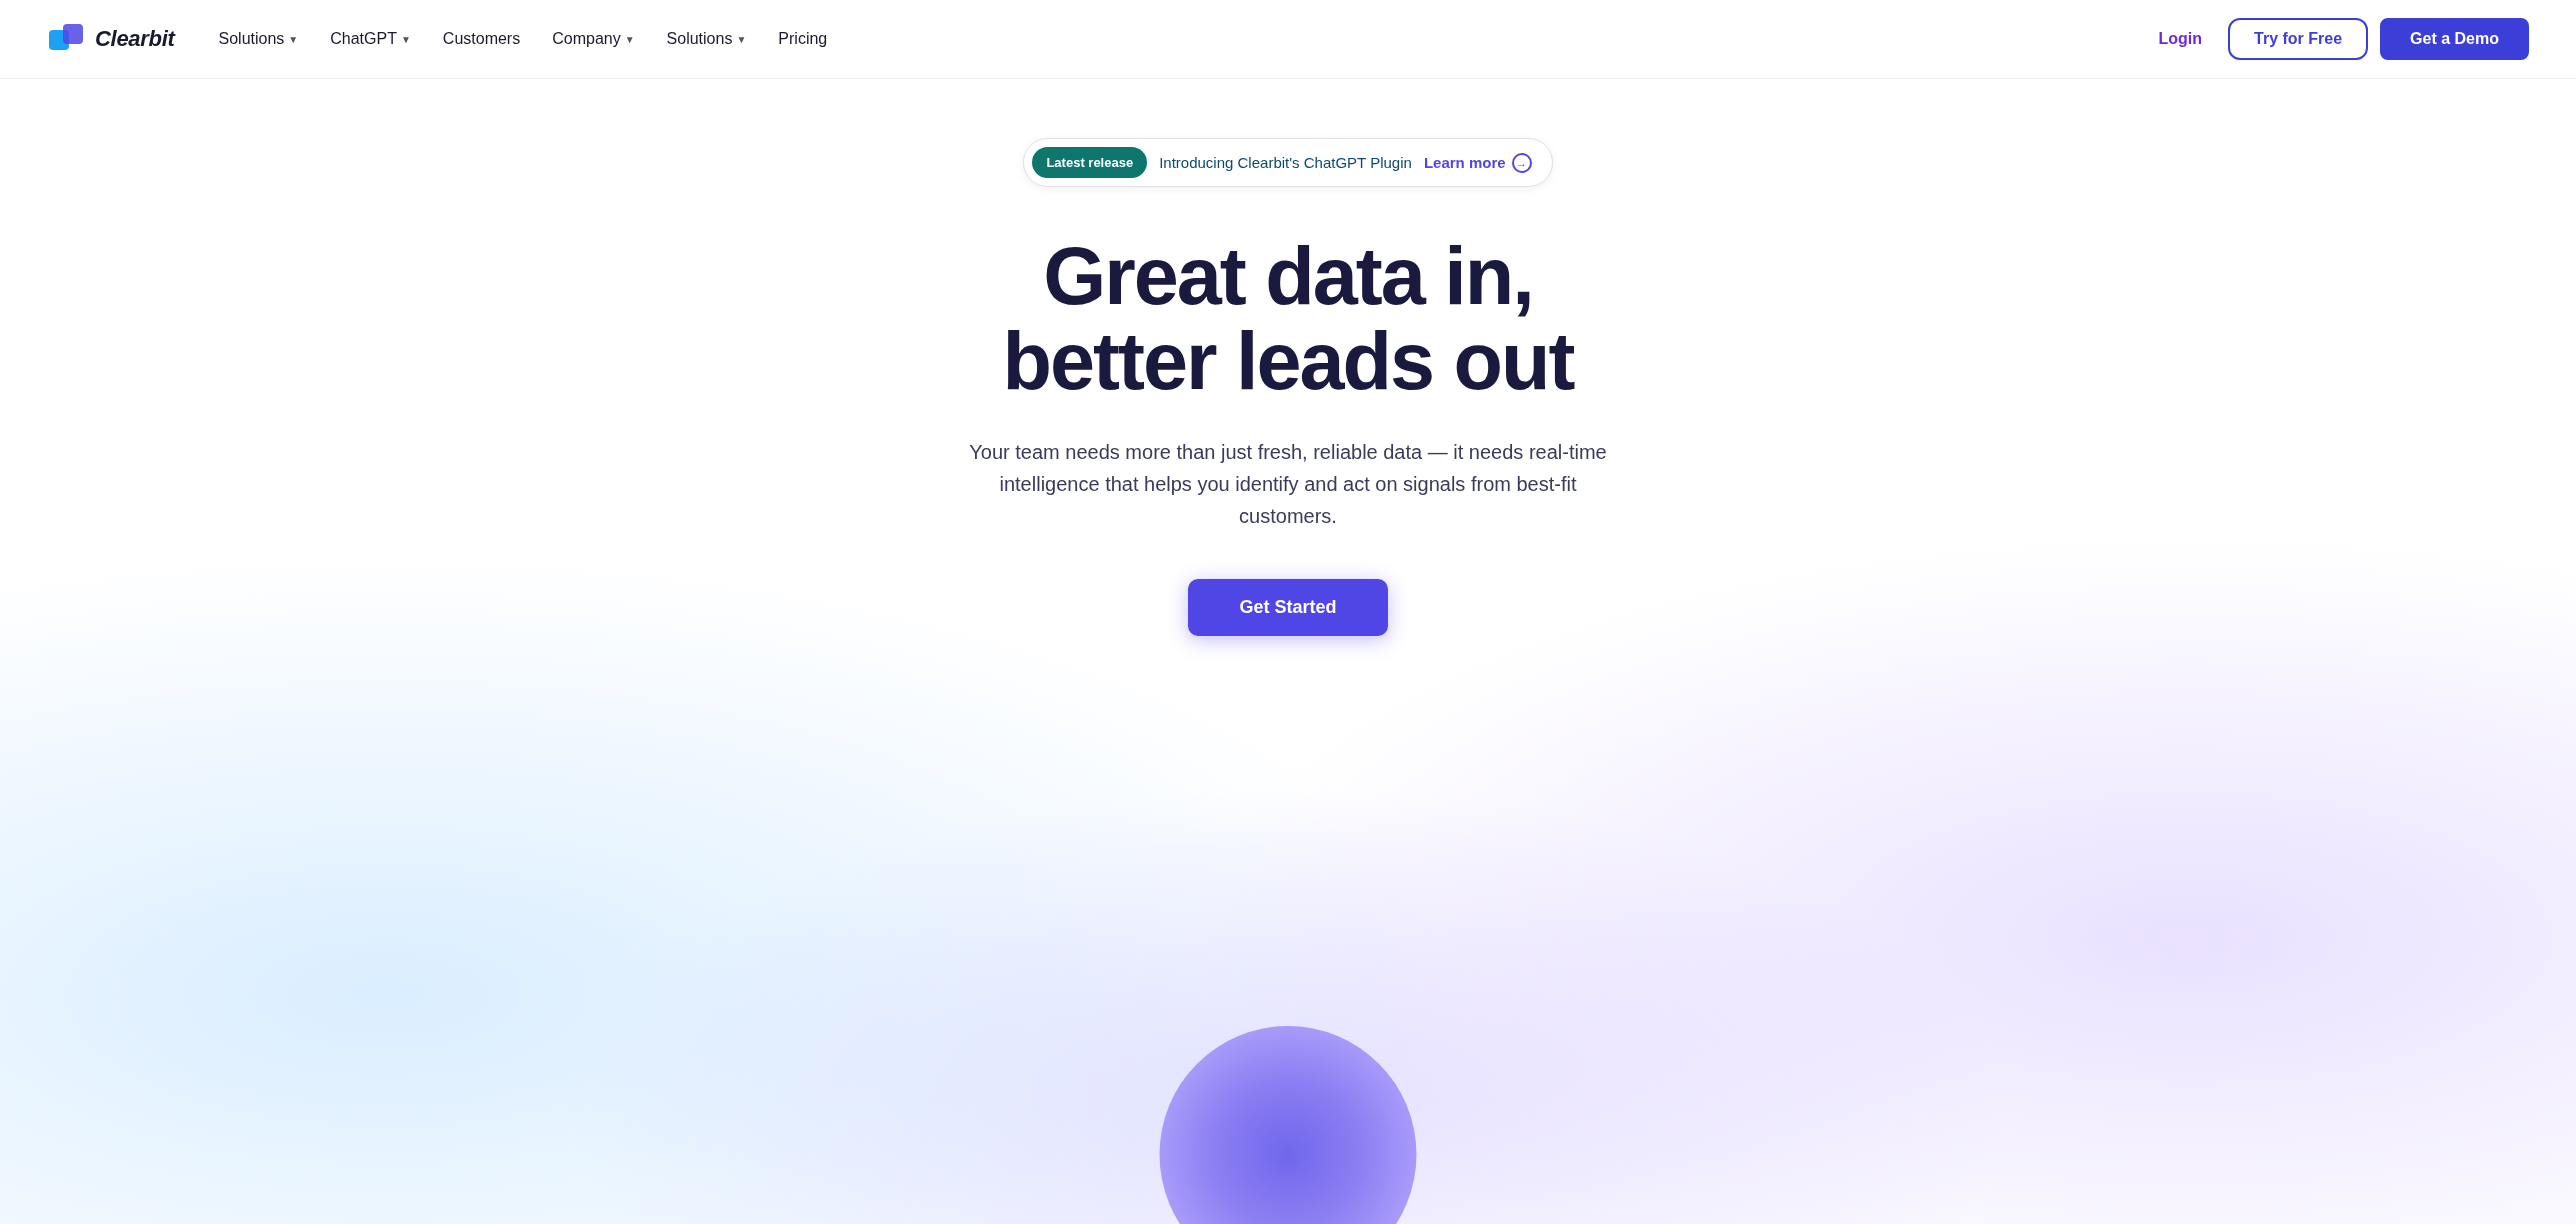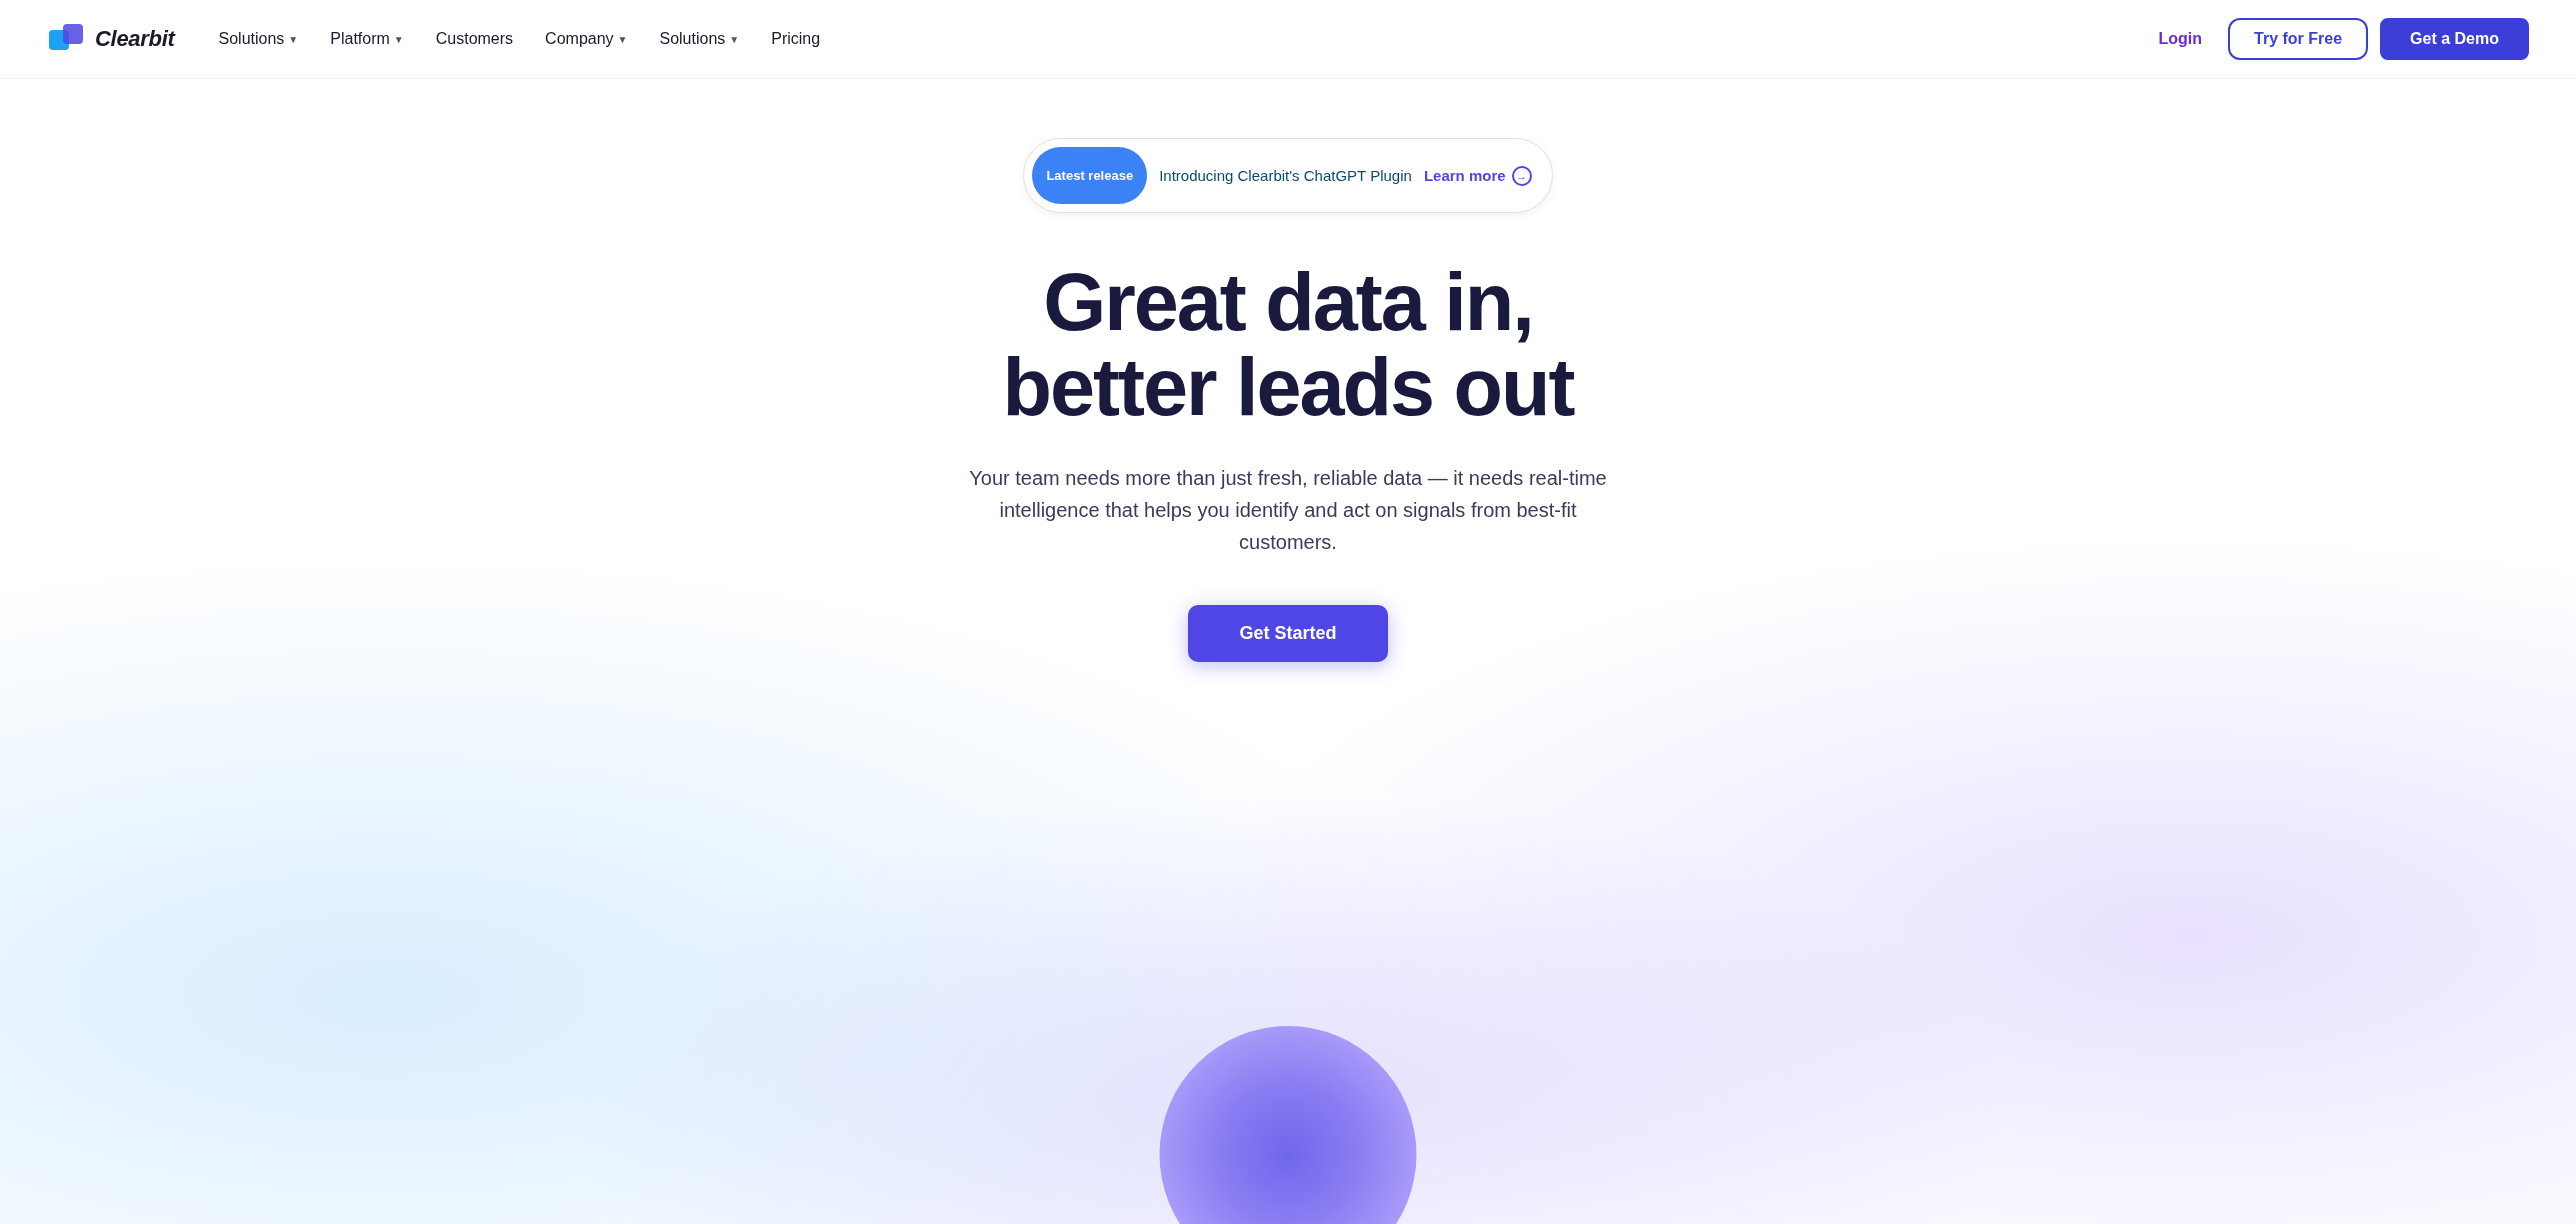--- a/index.html
+++ b/index.html
@@ -149,25 +149,25 @@
       gap: 12px;
       background: #ffffff;
       border: 1px solid #e0e0e0;
       border-radius: 49px;
       padding: 8px 20px 8px 8px;
       margin-bottom: 47px;
       box-shadow: 0 2px 8px rgba(0,0,0,0.06);
     }
 
     .badge-latest {
-      background: #3b82f6;
+      background: #0f766e;
       color: #ffffff;
       font-size: 13px;
       font-weight: 600;
-      padding: 21px 14px;
+      padding: 8px 14px;
       border-radius: 49px;
       white-space: nowrap;
     }
 
     .announcement-text {
       font-size: 15px;
       color: #0c4a6e;
       font-weight: 400;
     }
 
@@ -253,21 +253,21 @@
     </svg>
     <span class="logo-name">Clearbit</span>
   </a>
 
   <div class="nav-links">
     <a class="nav-item" href="#">
       <span>Solutions</span>
       <span class="chevron">▼</span>
     </a>
     <a class="nav-item" href="#">
-      <span>Platform</span>
+      <span>ChatGPT</span>
       <span class="chevron">▼</span>
     </a>
     <a class="nav-item" href="#">
       <span>Customers</span>
     </a>
     <a class="nav-item" href="#">
       <span>Company</span>
       <span class="chevron">▼</span>
     </a>
     <a class="nav-item" href="#">

